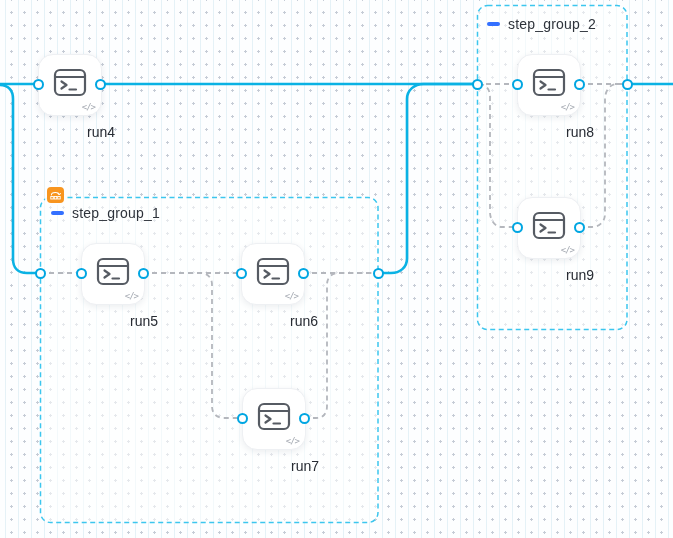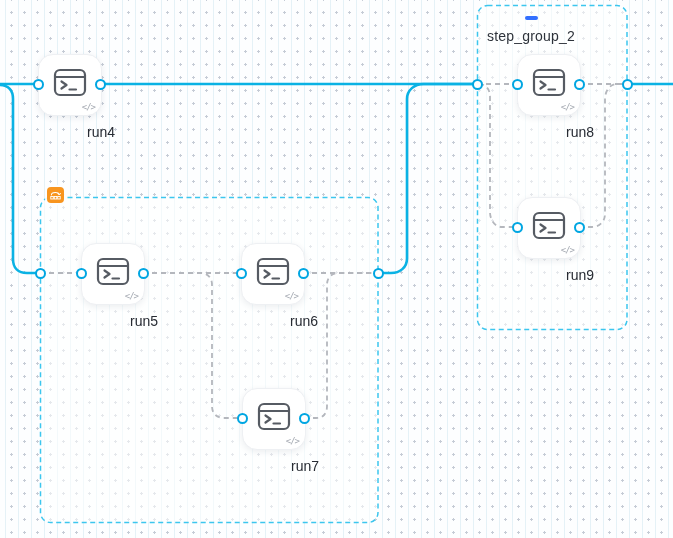--- a/index.html
+++ b/index.html
@@ -6,21 +6,21 @@
   #canvas{
     position:relative;width:673px;height:538px;overflow:hidden;
     background-color:#fdfeff;
     background-image:
       linear-gradient(90deg, rgba(210,231,241,0.55) 0px, rgba(210,231,241,0.55) 1px, transparent 1px),
       radial-gradient(circle, #c6ccd6 1px, transparent 1.4px);
     background-size:13px 13px,13px 13px;
     background-position:5px 0,5px 6px;
   }
   svg.edges{position:absolute;left:0;top:0;z-index:1;}
-  .group-header{position:absolute;z-index:3;display:flex;align-items:center;gap:8px;flex-direction:column;}
+  .group-header{position:absolute;z-index:3;display:flex;align-items:center;gap:8px;}
   .minus-btn{width:13px;height:3.5px;border-radius:2px;background:#3370ff;flex:0 0 auto;cursor:pointer;}
   .group-title{font-size:14px;font-weight:500;color:#2e333b;letter-spacing:.2px;white-space:nowrap;}
   .badge{
     position:absolute;z-index:4;width:17px;height:16px;border-radius:4px;background:#f8951f;
     display:flex;align-items:center;justify-content:center;box-shadow:0 0 0 2px rgba(253,254,255,.9);
   }
   .node{position:absolute;z-index:3;width:62px;}
   .card{
     position:relative;width:62px;height:60px;border-radius:15px;background:#ffffff;
     border:1px solid #eef0f3;box-shadow:0 2px 6px rgba(25,39,62,.08);
@@ -72,20 +72,24 @@
   </svg>
 
   <div class="badge" style="left:47px;top:187px;">
     <svg width="13" height="13" viewBox="0 0 16 16" fill="none">
       <rect x="2.2" y="9.2" width="3.1" height="3.1" stroke="#ffffff" stroke-width="1.1"></rect>
       <rect x="6.45" y="9.2" width="3.1" height="3.1" stroke="#ffffff" stroke-width="1.1"></rect>
       <rect x="10.7" y="9.2" width="3.1" height="3.1" stroke="#ffffff" stroke-width="1.1"></rect>
       <path d="M3 7.2 C3 3.9 12.4 3.3 12.6 6.6" stroke="#ffffff" stroke-width="1.3" stroke-linecap="round"></path>
       <path d="M11 5.6 L12.7 7.4 L14.2 5.5" stroke="#ffffff" stroke-width="1.2" fill="none" stroke-linecap="round" stroke-linejoin="round"></path>
     </svg>
+  </div>
+  <div class="group-header" style="left:51px;top:205px;">
+    <div class="minus-btn"></div>
+    <div class="group-title">step_group_1</div>
   </div>
 
   <div class="group-header" style="left:487px;top:16px;">
     <div class="minus-btn"></div>
     <div class="group-title">step_group_2</div>
   </div>
 
   <div class="node" style="left:38px;top:54px;">
     <div class="card">
       <svg class="term" width="34" height="29" viewBox="0 0 34 29" fill="none" stroke="#565b63" stroke-width="2.2" stroke-linecap="round" stroke-linejoin="round">

